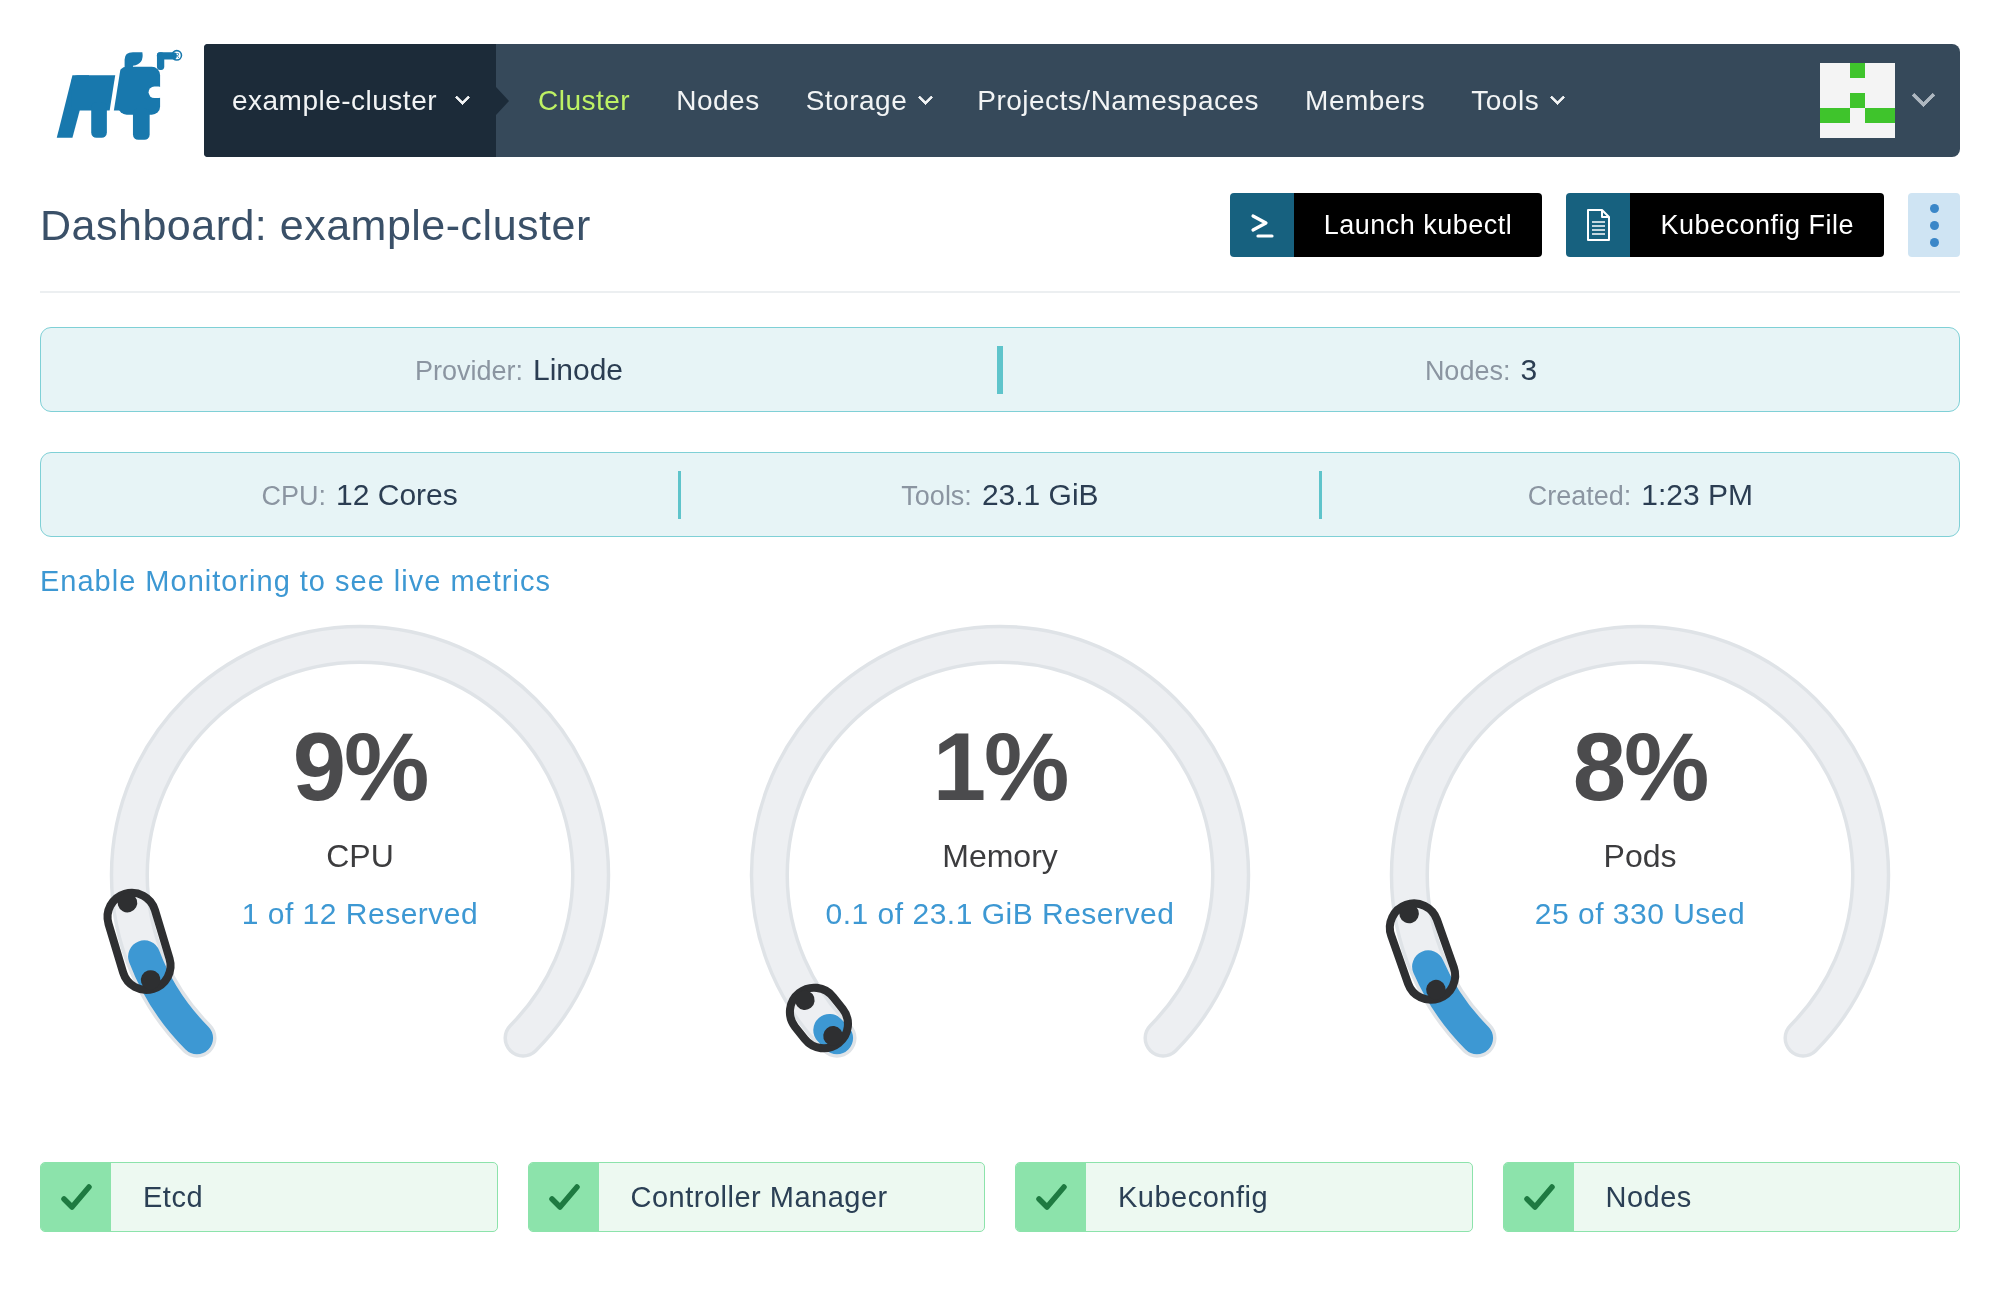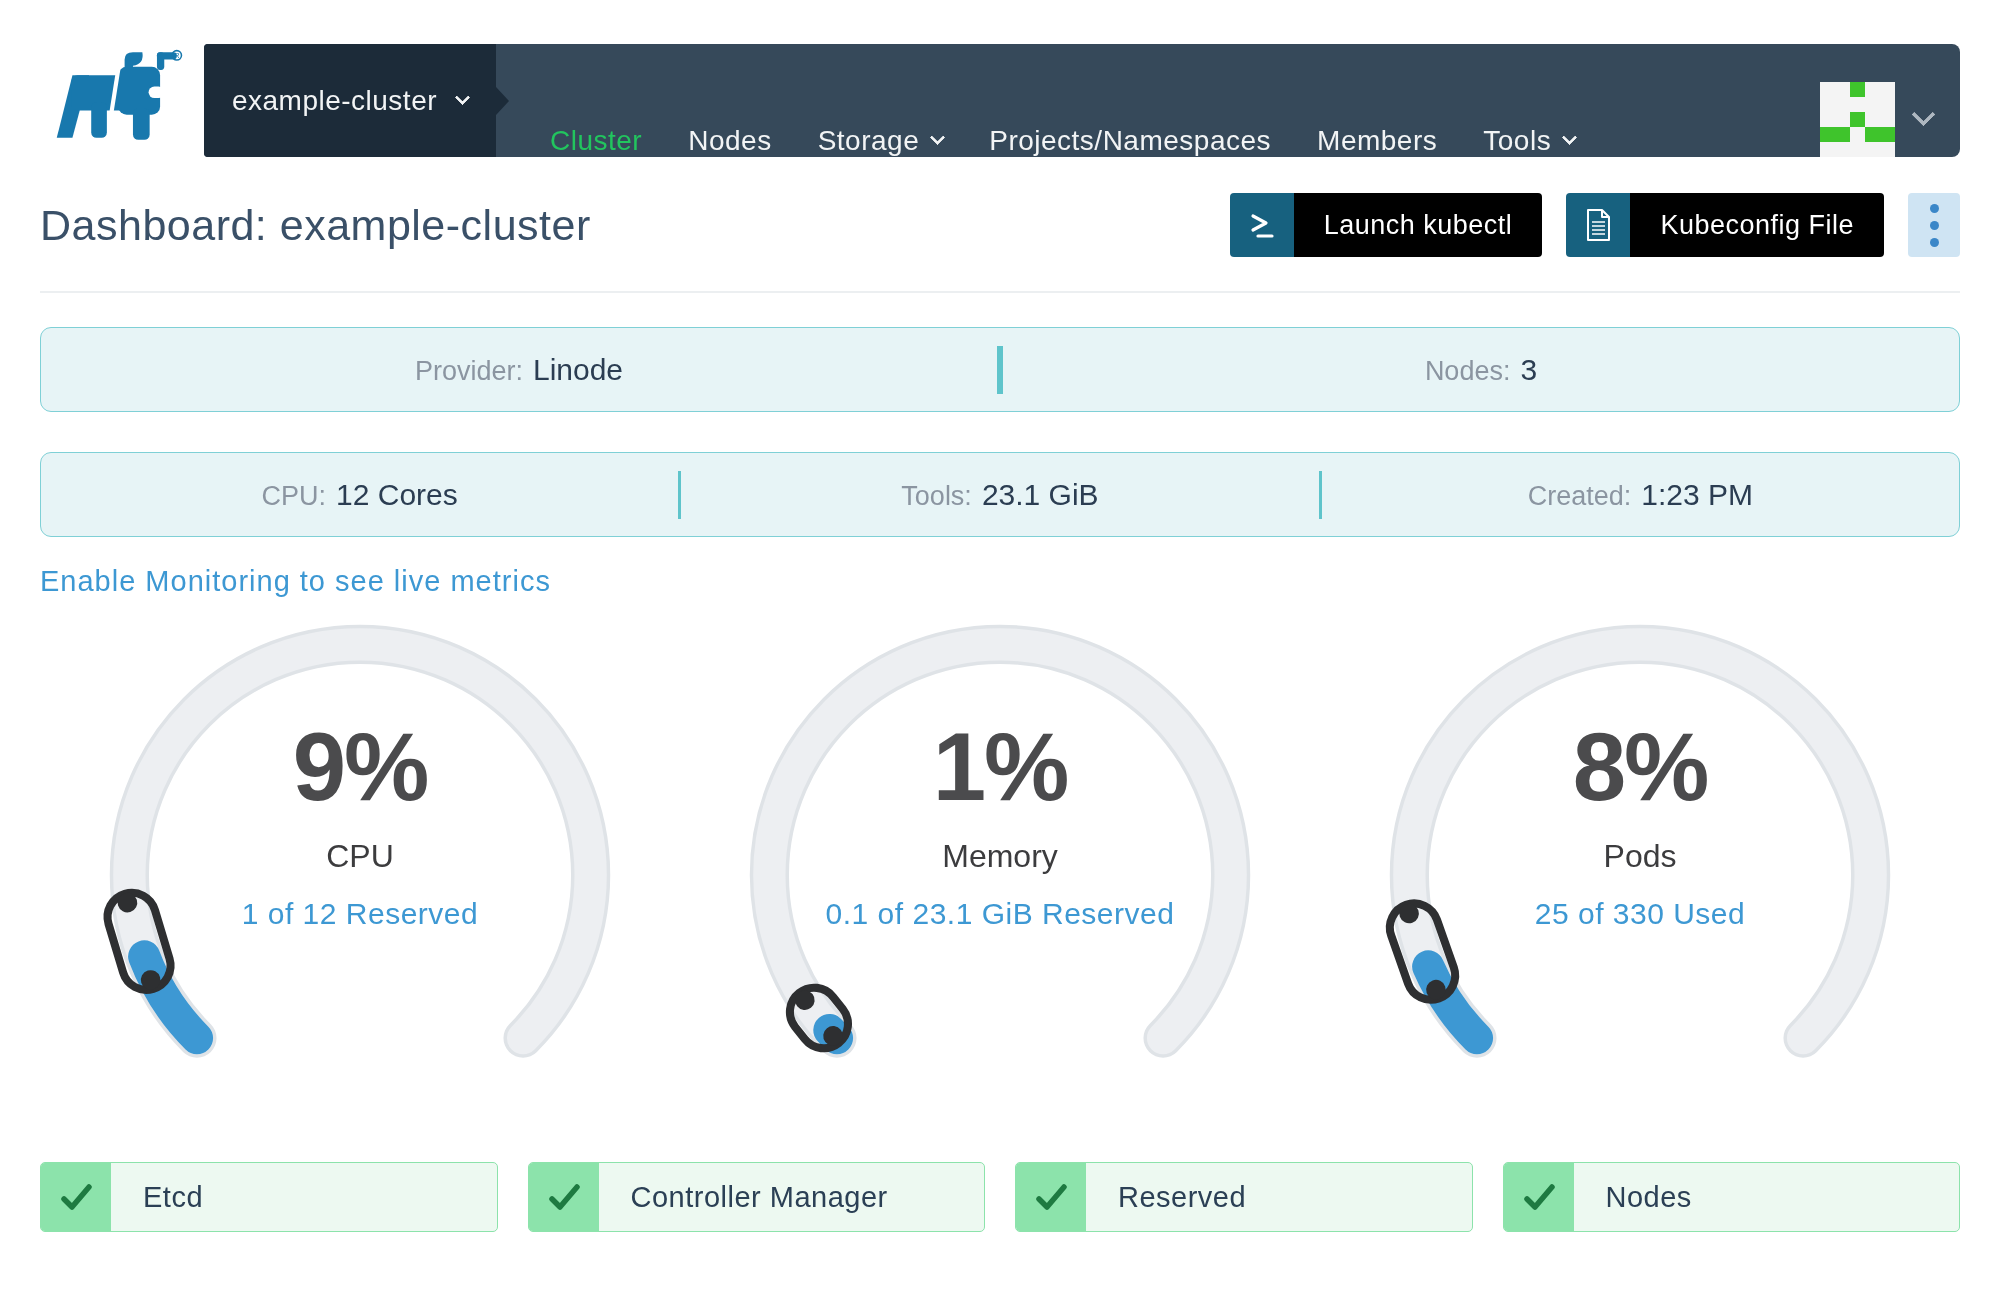--- a/index.html
+++ b/index.html
@@ -5,36 +5,36 @@
   * { box-sizing: border-box; }
   html,body { margin:0; padding:0; background:#fff; }
   body { font-family:"Liberation Sans", sans-serif; }
   .page { position:relative; width:2000px; height:1295px; background:#ffffff; overflow:hidden; }
 
   
   .topbar { position:absolute; top:0; left:0; right:0; height:157px; background:#fff; }
   .logo { position:absolute; left:36px; top:48px; width:148px; height:96px; }
   .navbar { position:absolute; left:204px; top:44px; width:1756px; height:113px;
             background:#36495A; border-radius:4px 8px 8px 4px;
-            display:flex; align-items:flex-end; color:#F2F4F5;gap:12px; }
+            display:flex; align-items:center; color:#F2F4F5; }
   .cluster-sel { position:relative; height:100%; width:292px; background:#1C2B39;
                  display:flex; align-items:center; justify-content:center; gap:20px;
                  border-radius:4px 0 0 4px; cursor:pointer; }
   .cluster-sel::after { content:''; position:absolute; right:-13px; top:50%;
                  transform:translateY(-50%); border-top:14px solid transparent;
                  border-bottom:14px solid transparent; border-left:13px solid #1C2B39; }
   .cluster-sel .lbl { font-size:28px; letter-spacing:0.5px; }
   .chev { display:inline-block; width:11px; height:11px;
           border-right:3px solid currentColor; border-bottom:3px solid currentColor;
           border-radius:1px; transform:rotate(45deg); margin-top:-7px; }
   .chev.big { width:17px; height:17px; border-width:4px; color:#AEB7C0; margin-top:-10px; }
   .nav-items { display:flex; align-items:center; gap:46px; margin-left:42px;
                font-size:28px; letter-spacing:0.5px; }
   .nav-item { display:flex; align-items:center; gap:13px; cursor:pointer; white-space:nowrap; }
-  .nav-item.active { color:#22c55e; }
+  .nav-item.active { color:#bef264; }
   .nav-right { margin-left:auto; display:flex; align-items:center; gap:20px; padding-right:28px; cursor:pointer; }
   .avatar { width:75px; height:75px; background:#F4F4F4; display:grid;
             grid-template-columns:repeat(5,1fr); grid-template-rows:repeat(5,1fr); }
   .avatar .on { background:#3FC42C; }
 
   
   .content { position:absolute; top:157px; left:40px; right:40px; }
   .page-head { display:flex; align-items:center; justify-content:space-between; margin-top:36px; }
   .page-title { font-size:43px; color:#3A5068; letter-spacing:0.5px; font-weight:400; }
   .actions { display:flex; align-items:center; gap:24px; }
@@ -303,21 +303,21 @@
             </svg>
         </span>
         <span class="label">Controller Manager</span>
       </div>
       <div class="status">
         <span class="check">
           <svg width="40" height="40" viewBox="0 0 40 40" fill="none" stroke="#1E7A41" stroke-width="5.5" stroke-linecap="round" stroke-linejoin="round">
               <path d="M8 22 L16 30 L33 10"></path>
             </svg>
         </span>
-        <span class="label">Reserved</span>
+        <span class="label">Kubeconfig</span>
       </div>
       <div class="status">
         <span class="check">
           <svg width="40" height="40" viewBox="0 0 40 40" fill="none" stroke="#1E7A41" stroke-width="5.5" stroke-linecap="round" stroke-linejoin="round">
               <path d="M8 22 L16 30 L33 10"></path>
             </svg>
         </span>
         <span class="label">Nodes</span>
       </div>
     </div>

